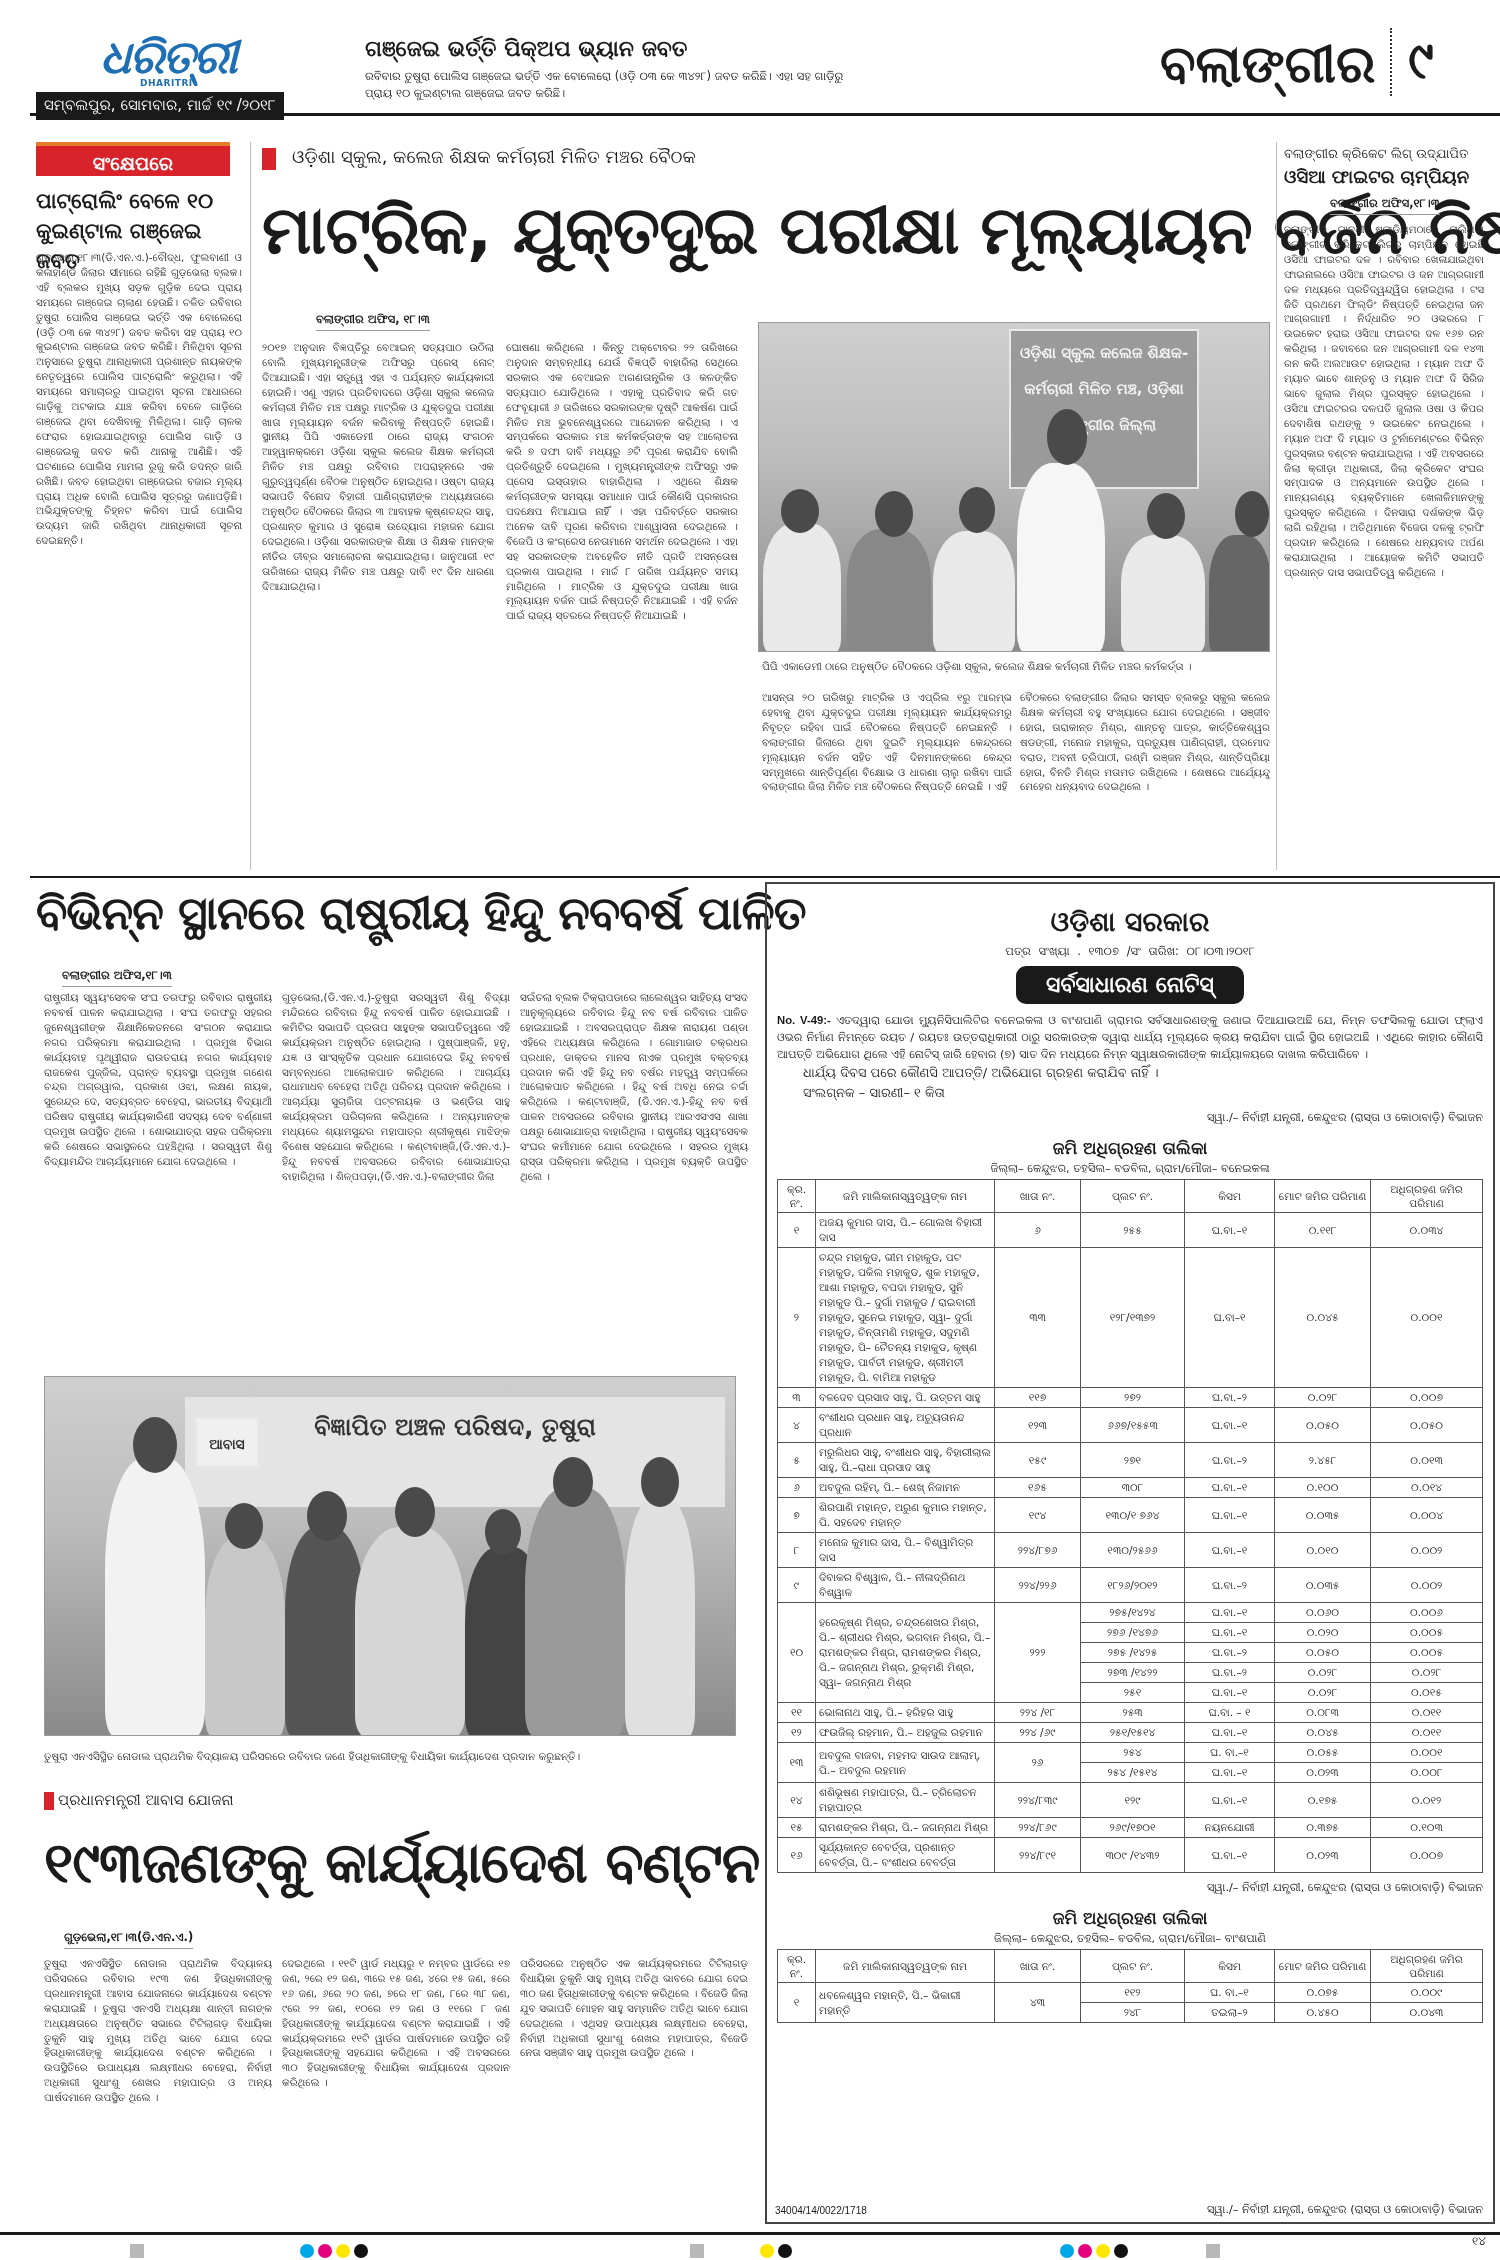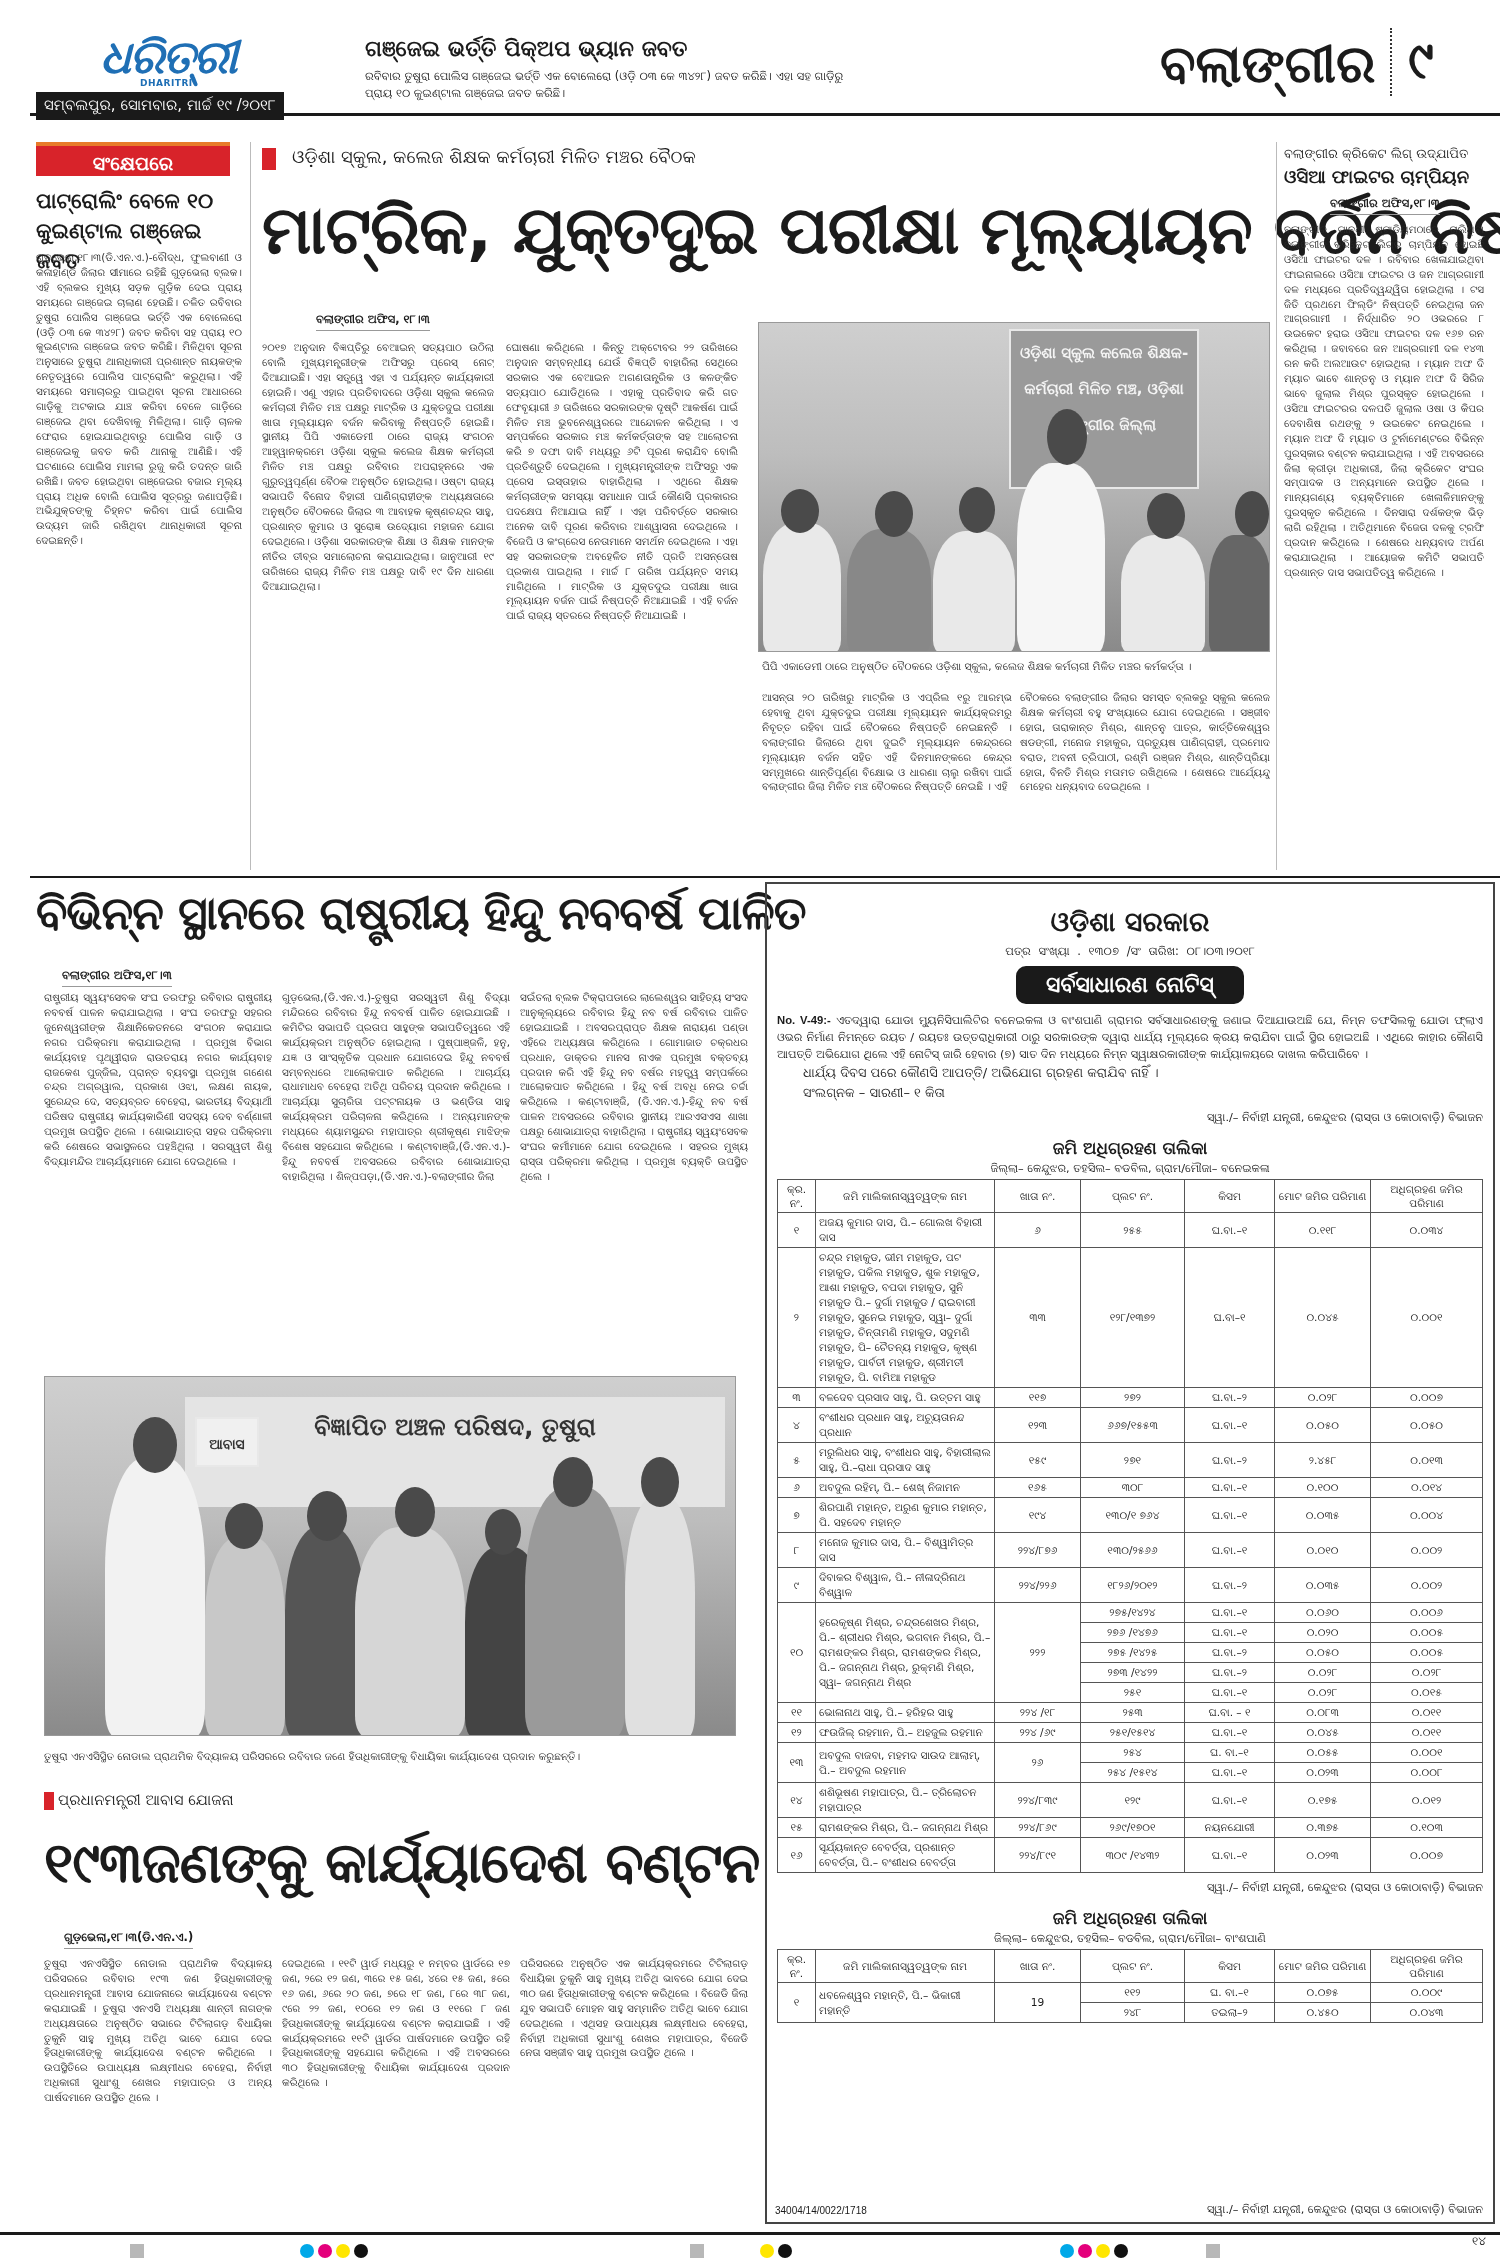--- a/index.html
+++ b/index.html
@@ -409,21 +409,21 @@
           <th>ପ୍ଲଟ ନଂ.</th>
           <th>କିସମ</th>
           <th>ମୋଟ ଜମିର ପରିମାଣ</th>
           <th>ଅଧିଗ୍ରହଣ ଜମିର ପରିମାଣ</th>
         </tr>
       </thead>
     <tbody>
         <tr>
           <td rowspan="2">୧</td>
           <td class="nm" rowspan="2">ଧବଳେଶ୍ୱର ମହାନ୍ତି, ପି.– ଭିକାରୀ ମହାନ୍ତି</td>
-          <td rowspan="2">19</td>
+          <td rowspan="2">୪୩</td>
           <td>୧୧୨</td>
           <td>ଘ. ବା.–୧</td>
           <td>୦.୦୭୫</td>
           <td>୦.୦୦୯</td>
         </tr>
         <tr>
           <td>୨୪୮</td>
           <td>ତଇଲା–୨</td>
           <td>୦.୪୫୦</td>
           <td>୦.୦୪୩</td>

